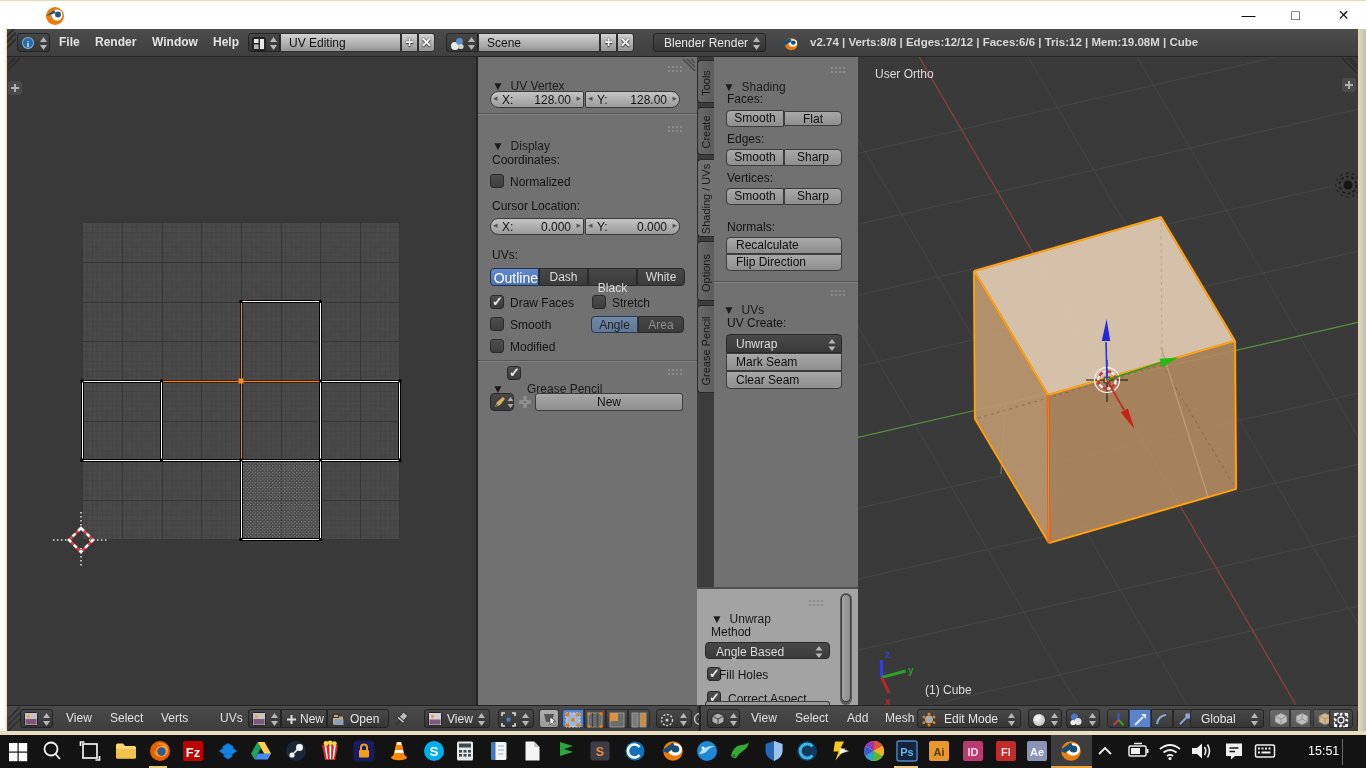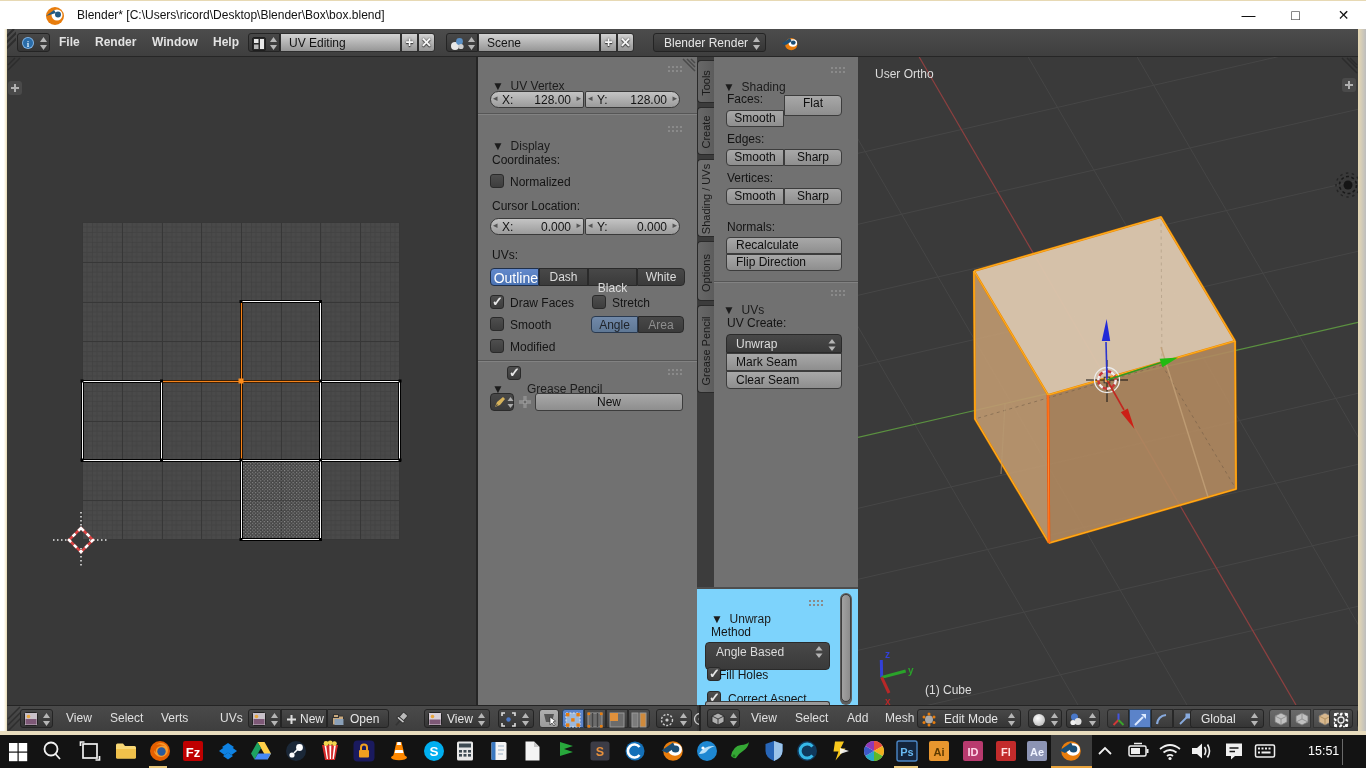--- a/index.html
+++ b/index.html
@@ -59,21 +59,20 @@
 <body>
 <div id="root">
 
   <div id="titlebar">
     <svg class="abs" style="left:44px;top:4px" width="22" height="22" viewBox="0 0 22 22">
       <circle cx="11" cy="11" r="9" fill="#e87d0d"></circle>
       <circle cx="13" cy="10" r="5.5" fill="#fff"></circle>
       <circle cx="14" cy="9.5" r="3" fill="#235a84"></circle>
       <path d="M2 11 L10 5 L12 8 Z" fill="#235a84"></path>
     </svg>
-    <div id="titletext">Blender* [C:\Users\ricord\Desktop\Blender\Box\box.blend]</div>
     <div class="wbtn" style="right:95px">—</div>
     <div class="wbtn" style="right:48px">□</div>
     <div class="wbtn" style="right:0">✕</div>
   </div>
 
   <div id="infobar">
     <svg class="abs" style="left:0;top:0" width="16" height="27">
         <path d="M0 14 L14 0 M0 20 L20 0 M0 26 L26 0" stroke="#2e2e2e" stroke-width="2" fill="none"></path>
       </svg>
 
@@ -130,20 +129,21 @@
           <path d="M4.5 13 L8 8 L1 8 Z" fill="#b6b6b6"></path>
         </svg>
     </div>
 
     <svg class="abs" style="left:781px;top:6px" width="18" height="16" viewBox="0 0 22 19">
       <circle cx="12.5" cy="11" r="7.5" fill="#e87d0d"></circle>
       <ellipse cx="14.5" cy="9.5" rx="5.2" ry="4.6" fill="#fff"></ellipse>
       <ellipse cx="15" cy="9" rx="2.9" ry="2.7" fill="#1b4e75"></ellipse>
       <path d="M1 10.5 L11 3.5 L13 7.5 L6 12 Z" fill="#1b4e75"></path>
     </svg>
+    <div class="menu" style="left:810px;color:#d8d8d8;font-size:11.5px;top:7px">v2.74 | Verts:8/8 | Edges:12/12 | Faces:6/6 | Tris:12 | Mem:19.08M | Cube</div>
   </div>
 
   <div id="uvcanvas">
     <svg width="469" height="648" style="position:absolute;top:0;left:0">
       <defs>
         <pattern id="fine" width="9.9375" height="9.9375" patternUnits="userSpaceOnUse" x="75" y="165">
           <rect width="9.9375" height="9.9375" fill="#494949"></rect>
           <path d="M0 0 H10 M0 0 V10" stroke="#3d3d3d" stroke-width="1"></path>
           <path d="M4.97 0 V10 M0 4.97 H10" stroke="#424242" stroke-width="1"></path>
         </pattern>
@@ -332,21 +332,21 @@
           <rect x="8" y="0" width="2" height="2"></rect>
           <rect x="12" y="0" width="2" height="2"></rect>
           <rect x="0" y="4" width="2" height="2"></rect>
           <rect x="4" y="4" width="2" height="2"></rect>
           <rect x="8" y="4" width="2" height="2"></rect>
           <rect x="12" y="4" width="2" height="2"></rect>
         </g>
       </svg>
     <div class="lbl" style="left:30px;top:35px">Faces:</div>
     <div class="btn" style="left:29px;top:53px;width:58px;height:17px;border-radius:4px 0 0 4px">Smooth</div>
-    <div class="btn" style="left:87px;top:38px;width:58px;height:21px;border-radius:0 4px 4px 0">Flat</div>
+    <div class="btn" style="left:87px;top:54px;width:58px;height:15px;border-radius:0 4px 4px 0">Flat</div>
     <div class="lbl" style="left:30px;top:75px">Edges:</div>
     <div class="btn" style="left:29px;top:92px;width:58px;height:17px;border-radius:4px 0 0 4px">Smooth</div>
     <div class="btn" style="left:87px;top:92px;width:58px;height:17px;border-radius:0 4px 4px 0">Sharp</div>
     <div class="lbl" style="left:30px;top:114px">Vertices:</div>
     <div class="btn" style="left:29px;top:131px;width:58px;height:17px;border-radius:4px 0 0 4px">Smooth</div>
     <div class="btn" style="left:87px;top:131px;width:58px;height:17px;border-radius:0 4px 4px 0">Sharp</div>
     <div class="lbl" style="left:30px;top:163px">Normals:</div>
     <div class="btn" style="left:29px;top:180px;width:116px;height:17px;border-radius:4px 4px 0 0;text-align:left;padding-left:9px">Recalculate</div>
     <div class="btn" style="left:29px;top:197px;width:116px;height:17px;border-radius:0 0 4px 4px;text-align:left;padding-left:9px">Flip Direction</div>
     <div class="abs" style="left:17px;top:224px;width:144px;height:1px;background:#565656"></div>
@@ -367,36 +367,36 @@
     <div class="lbl" style="left:30px;top:259px">UV Create:</div>
     <div class="btnDark" style="left:29px;top:277px;width:116px;height:19px;border-radius:4px 4px 0 0;text-align:left;padding:2px 0 0 9px">Unwrap
       <svg class="abs" style="right:5px;top:4px" width="8" height="12" viewBox="0 0 8 12">
           <path d="M4 0 L7.5 4.5 L0.5 4.5 Z" fill="#b6b6b6"></path>
           <path d="M4 12 L7.5 7.5 L0.5 7.5 Z" fill="#b6b6b6"></path>
         </svg>
     </div>
     <div class="btn" style="left:29px;top:296px;width:116px;height:18px;border-radius:0;text-align:left;padding:1px 0 0 9px">Mark Seam</div>
     <div class="btn" style="left:29px;top:314px;width:116px;height:18px;border-radius:0 0 4px 4px;text-align:left;padding:1px 0 0 9px">Clear Seam</div>
 
-    <div class="abs" style="left:0;top:530px;width:161px;height:118px;background:#7dd3fc;border-top:2px solid #4e4e4e">
+    <div class="abs" style="left:0;top:530px;width:161px;height:118px;background:#a3a3a3;border-top:2px solid #4e4e4e">
       <div class="panelhdr" style="left:14px;top:8px">▼&nbsp; Unwrap</div>
       <svg class="abs" style="left:112px;top:11px" width="14" height="8">
           <g fill="#8a8a8a">
             <rect x="0" y="0" width="2" height="2"></rect>
             <rect x="4" y="0" width="2" height="2"></rect>
             <rect x="8" y="0" width="2" height="2"></rect>
             <rect x="12" y="0" width="2" height="2"></rect>
             <rect x="0" y="4" width="2" height="2"></rect>
             <rect x="4" y="4" width="2" height="2"></rect>
             <rect x="8" y="4" width="2" height="2"></rect>
             <rect x="12" y="4" width="2" height="2"></rect>
           </g>
         </svg>
       <div class="lbl" style="left:14px;top:36px">Method</div>
-      <div class="btnDark" style="left:8px;top:53px;width:125px;height:28px;border-radius:4px;text-align:left;padding:2px 0 0 10px">Angle Based
+      <div class="btnDark" style="left:8px;top:53px;width:125px;height:17px;border-radius:4px;text-align:left;padding:2px 0 0 10px">Angle Based
         <svg class="abs" style="right:6px;top:3px" width="8" height="12" viewBox="0 0 8 12">
             <path d="M4 0 L7.5 4.5 L0.5 4.5 Z" fill="#b6b6b6"></path>
             <path d="M4 12 L7.5 7.5 L0.5 7.5 Z" fill="#b6b6b6"></path>
           </svg>
       </div>
       <div class="chk on" style="left:10px;top:78px"></div>
       <div class="lbl" style="left:22px;top:79px">Fill Holes</div>
       <div class="chk on" style="left:10px;top:102px"></div>
       <div class="lbl" style="left:31px;top:103px">Correct Aspect</div>
       <div class="abs" style="left:8px;top:112px;width:125px;height:6px;background:#9a9a9a;border:1px solid #3c3c3c;border-bottom:none;border-radius:3px 3px 0 0"></div>

